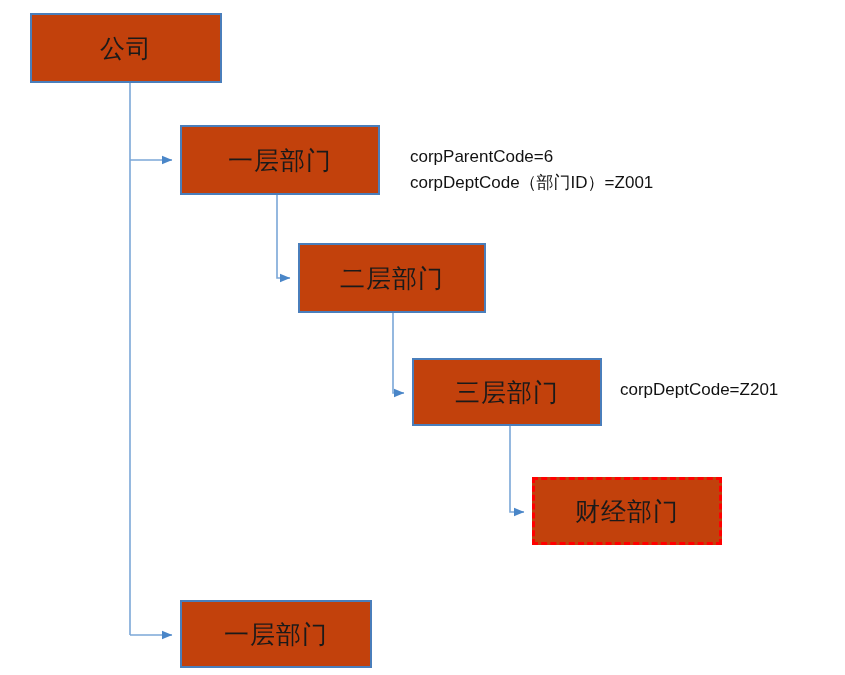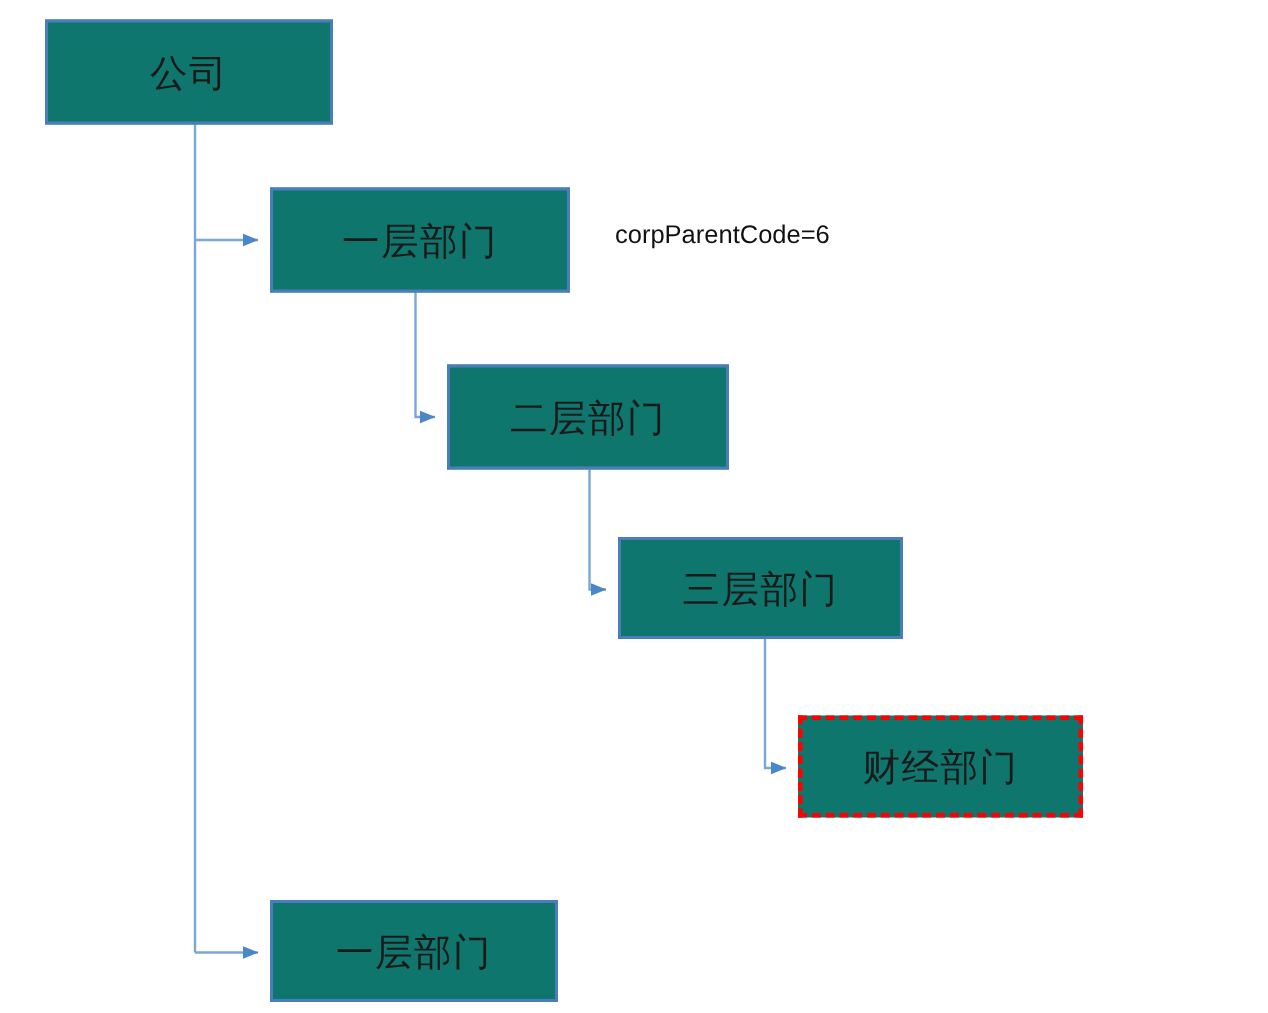--- a/index.html
+++ b/index.html
@@ -15,21 +15,21 @@
     overflow: hidden;
     font-family: "Liberation Sans", "DejaVu Sans", sans-serif;
   }
   
   .node {
     position: absolute;
     box-sizing: border-box;
     display: flex;
     align-items: center;
     justify-content: center;
-    background: #0f766e;
+    background: #c2410c;
     border: 2px solid #4A7EBB;
     color: #1a1a1a;
   }
   .node .node-label {
     font-family: "DejaVu Serif", "Liberation Serif", serif;
     font-size: 25px;
     line-height: 1;
     letter-spacing: 1px;
     white-space: nowrap;
   }
@@ -111,17 +111,21 @@
   <div class="node dashed-red" id="node-finance">
     <span class="node-label">财经部门</span>
   </div>
 
   <div class="node" id="node-level1-b">
     <span class="node-label">一层部门</span>
   </div>
 
   <div class="annotation" id="anno-level1">
     <span class="anno-line">corpParentCode=6</span>
+    <span class="anno-line">corpDeptCode（部门ID）=Z001</span>
   </div>
 
 
+  <div class="annotation" id="anno-level3">
+    <span class="anno-line">corpDeptCode=Z201</span>
+  </div>
 
 </div>
 
 </body></html>

